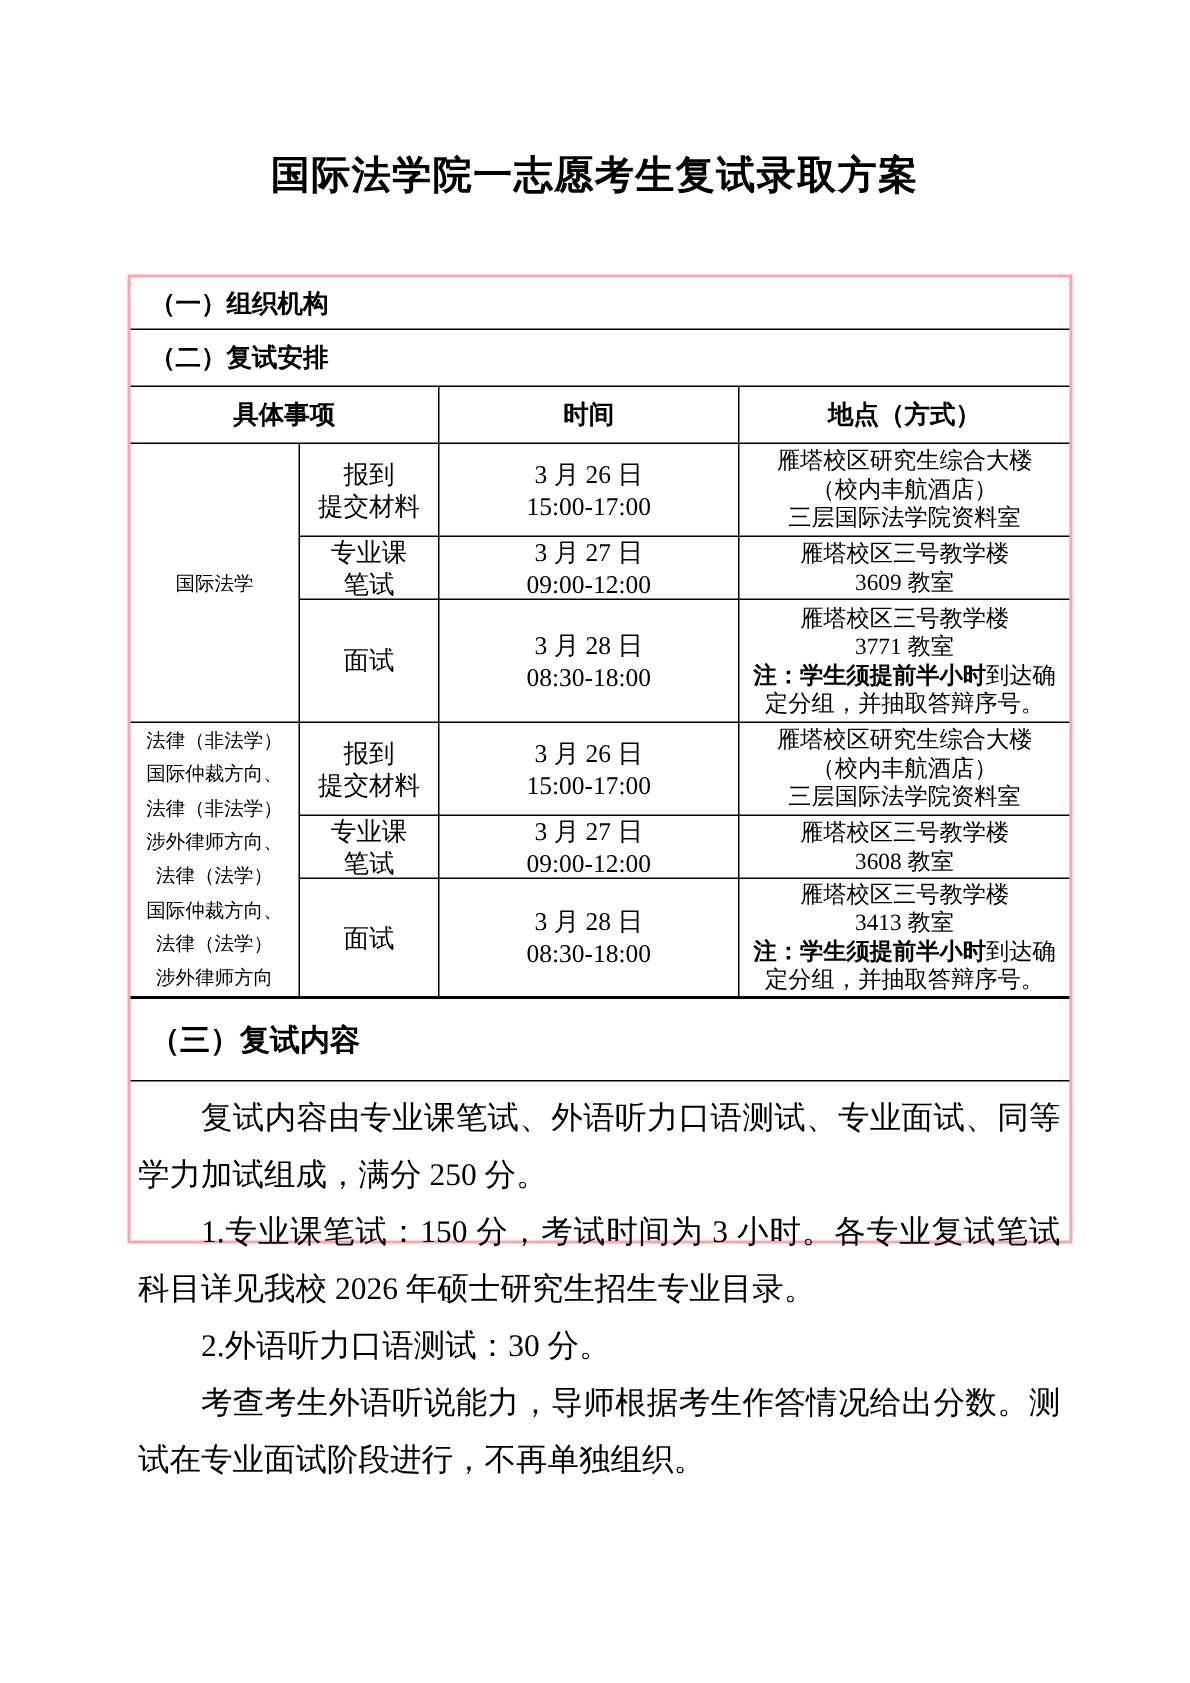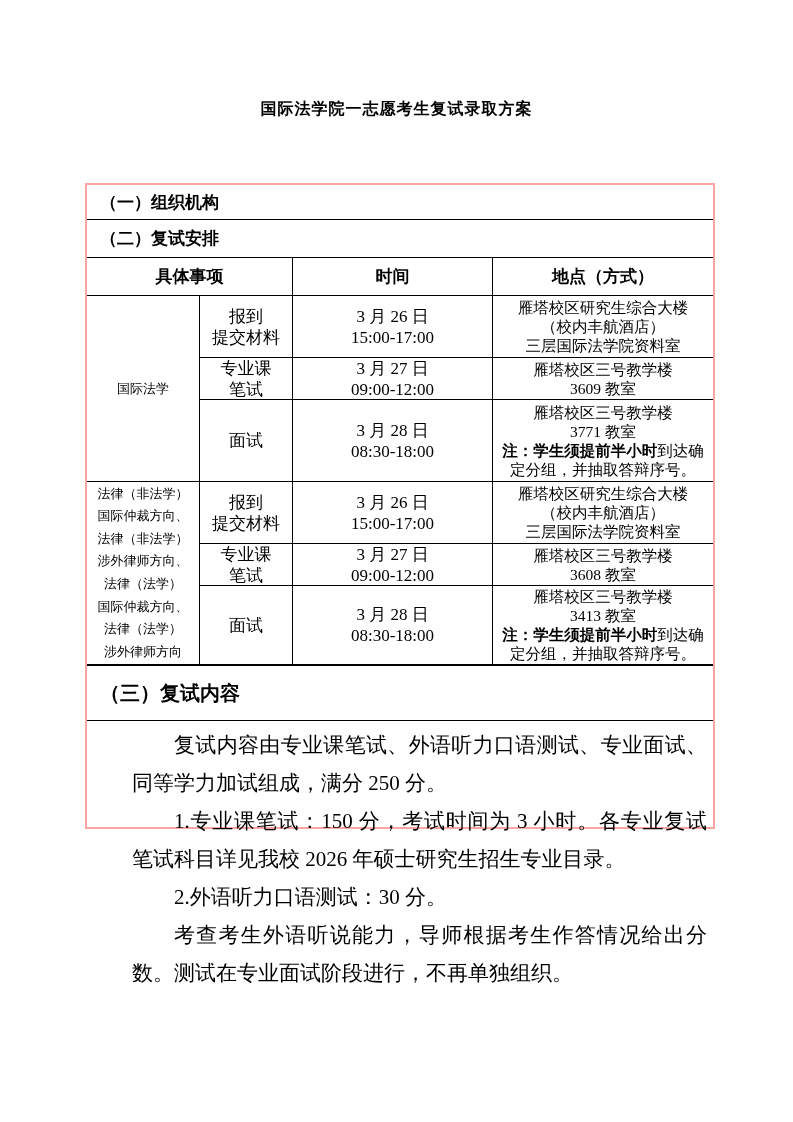--- a/index.html
+++ b/index.html
@@ -10,21 +10,21 @@
     color: #000000;
     font-family: "Liberation Serif", serif;
     overflow: hidden;
   }
   .page-title {
     position: absolute;
     top: 99px; left: 0; width: 100%;
     text-align: center;
     font-family: "Liberation Sans", sans-serif;
     font-weight: bold;
-    font-size: 16px;
+    font-size: 26px;
     letter-spacing: 1px;
   }
   .doc-table {
     position: absolute;
     left: 85px; top: 183px;
     width: 630px; height: 646px;
     border: 2px solid #fca5a5;
     display: flex;
     flex-direction: column;
   }
@@ -93,21 +93,21 @@
   .place .ln { line-height: 19px; }
   .place .note { line-height: 19px; }
   .note b { font-family: "Liberation Sans", sans-serif; }
   .content {
     flex: 1 1 auto;
     padding: 5px 6px 0 5px;
     font-size: 21px;
     line-height: 38px;
     text-align: justify;
   }
-  .content p { text-indent: 2em; margin-left: 40px; }
+  .content p { text-indent: 2em; }
 </style>
 </head>
 <body>
 
 <div class="page-title">国际法学院一志愿考生复试录取方案</div>
 
 <div class="doc-table">
 
   <div class="sec-head s1">（一）组织机构</div>
 

